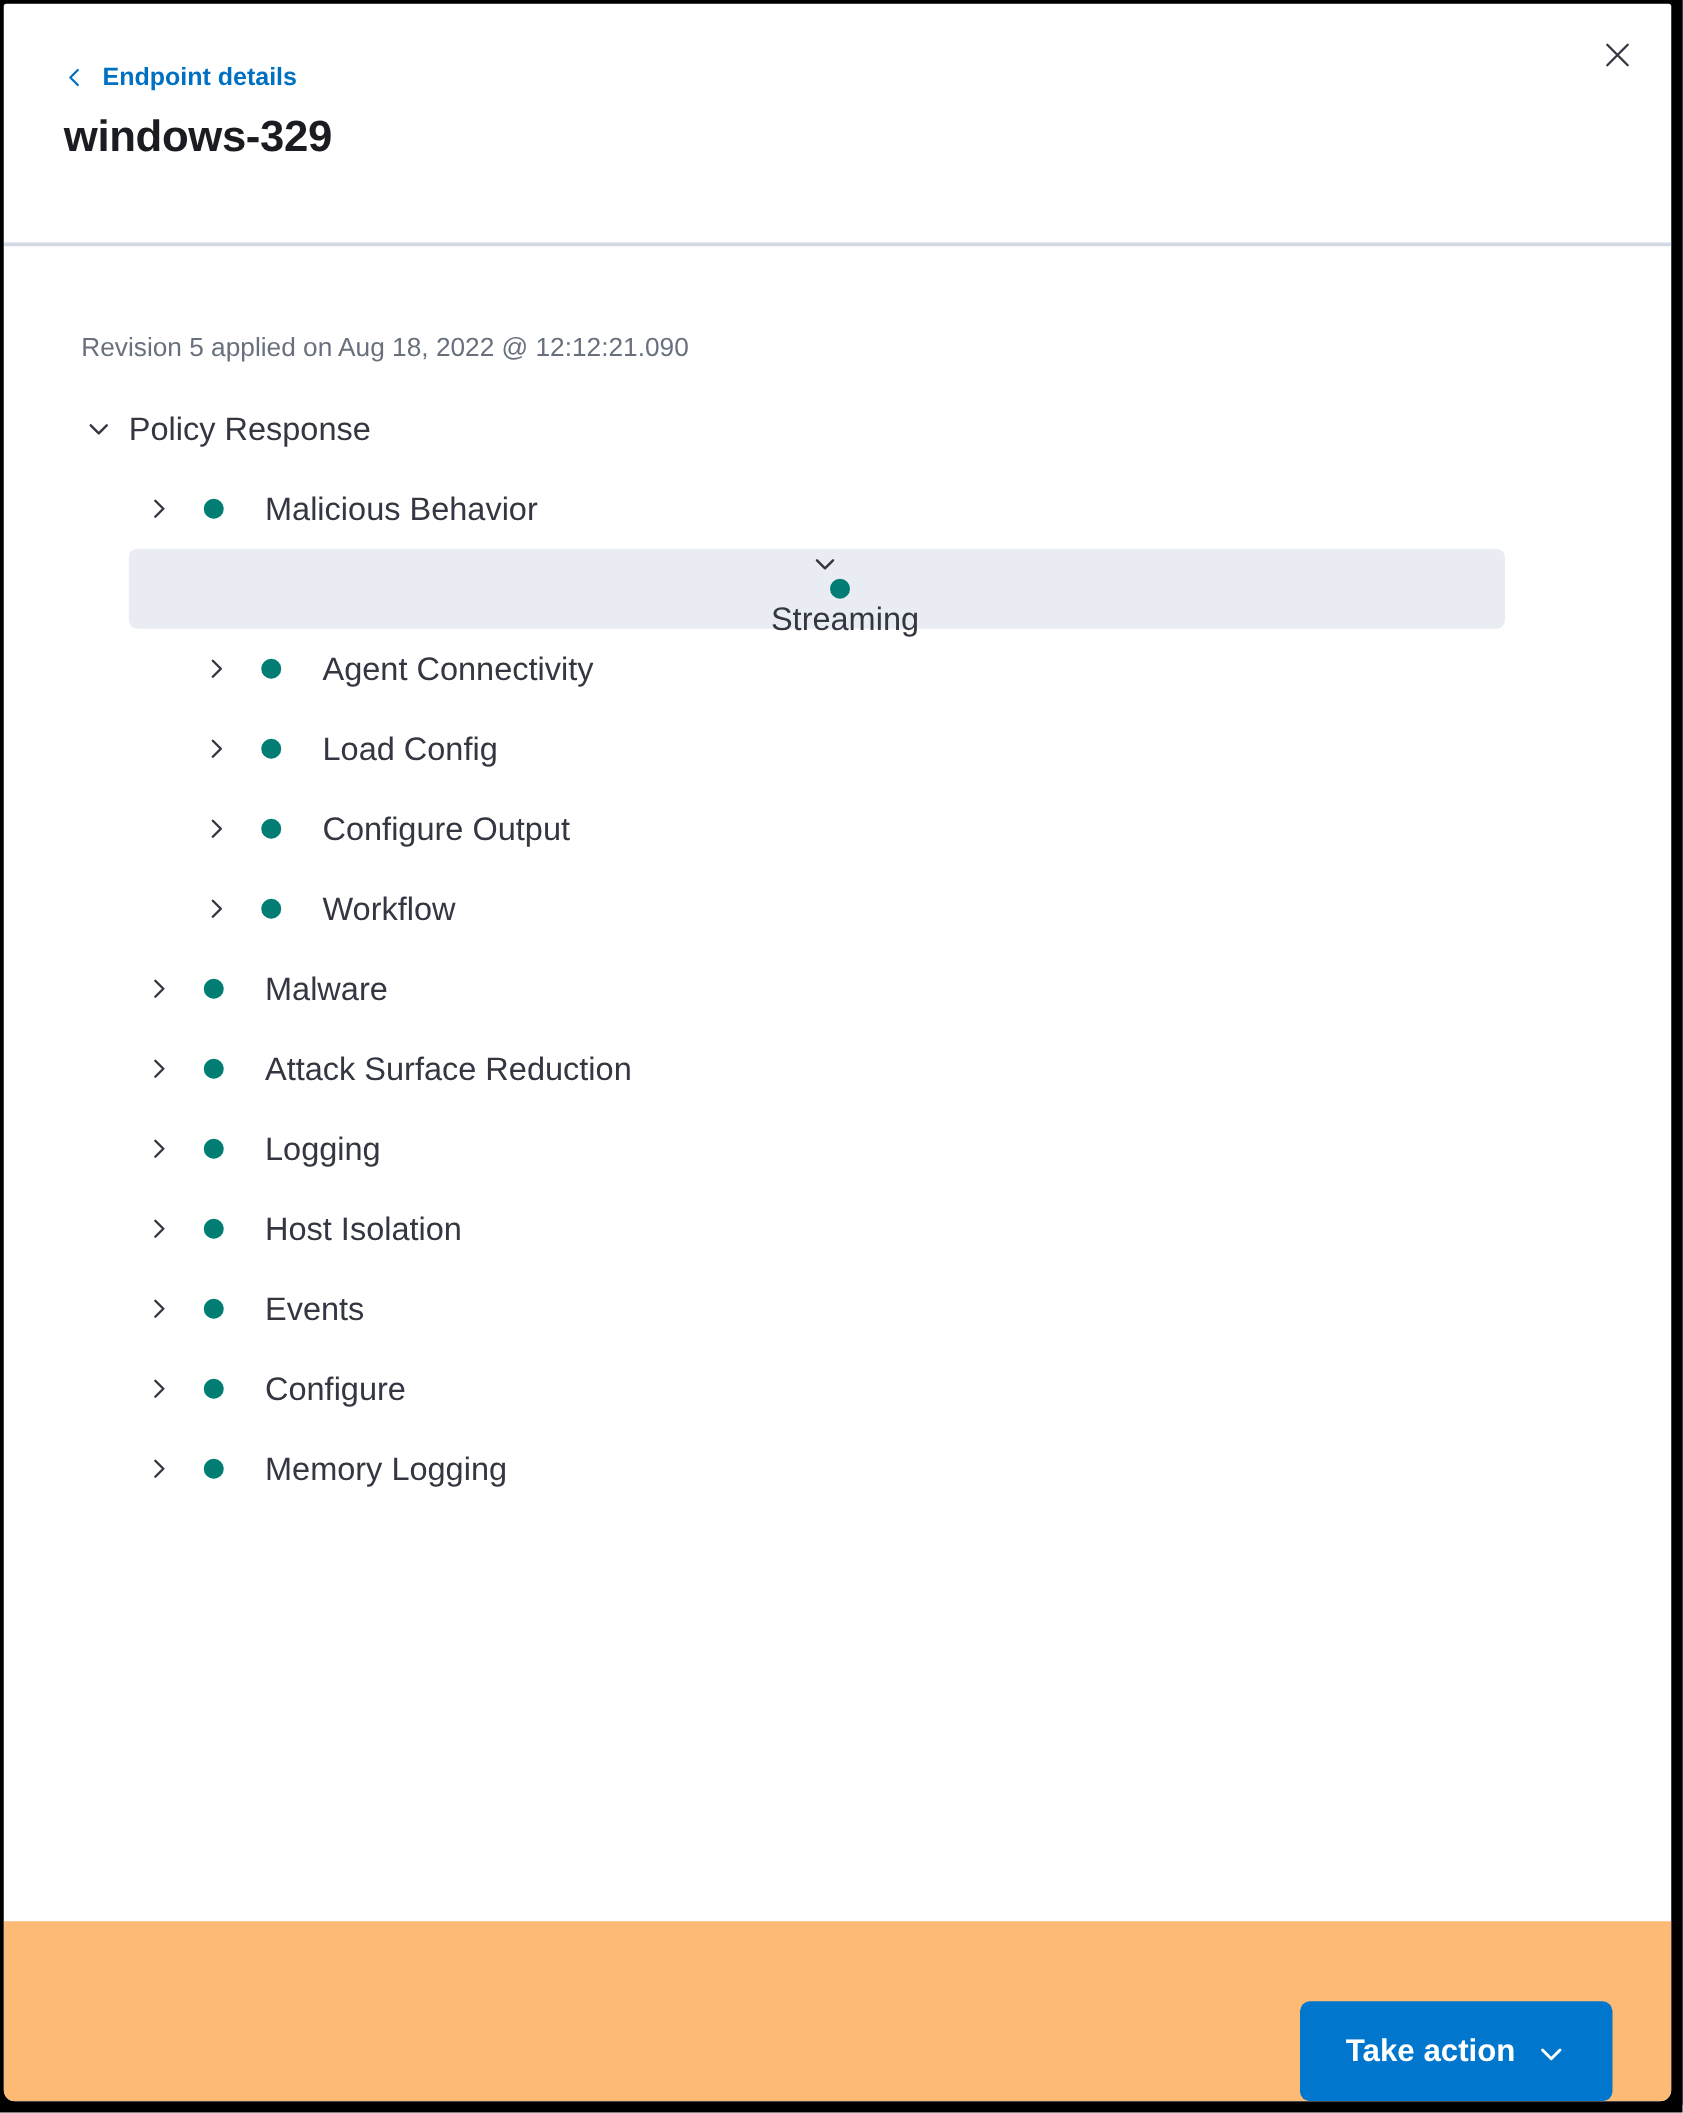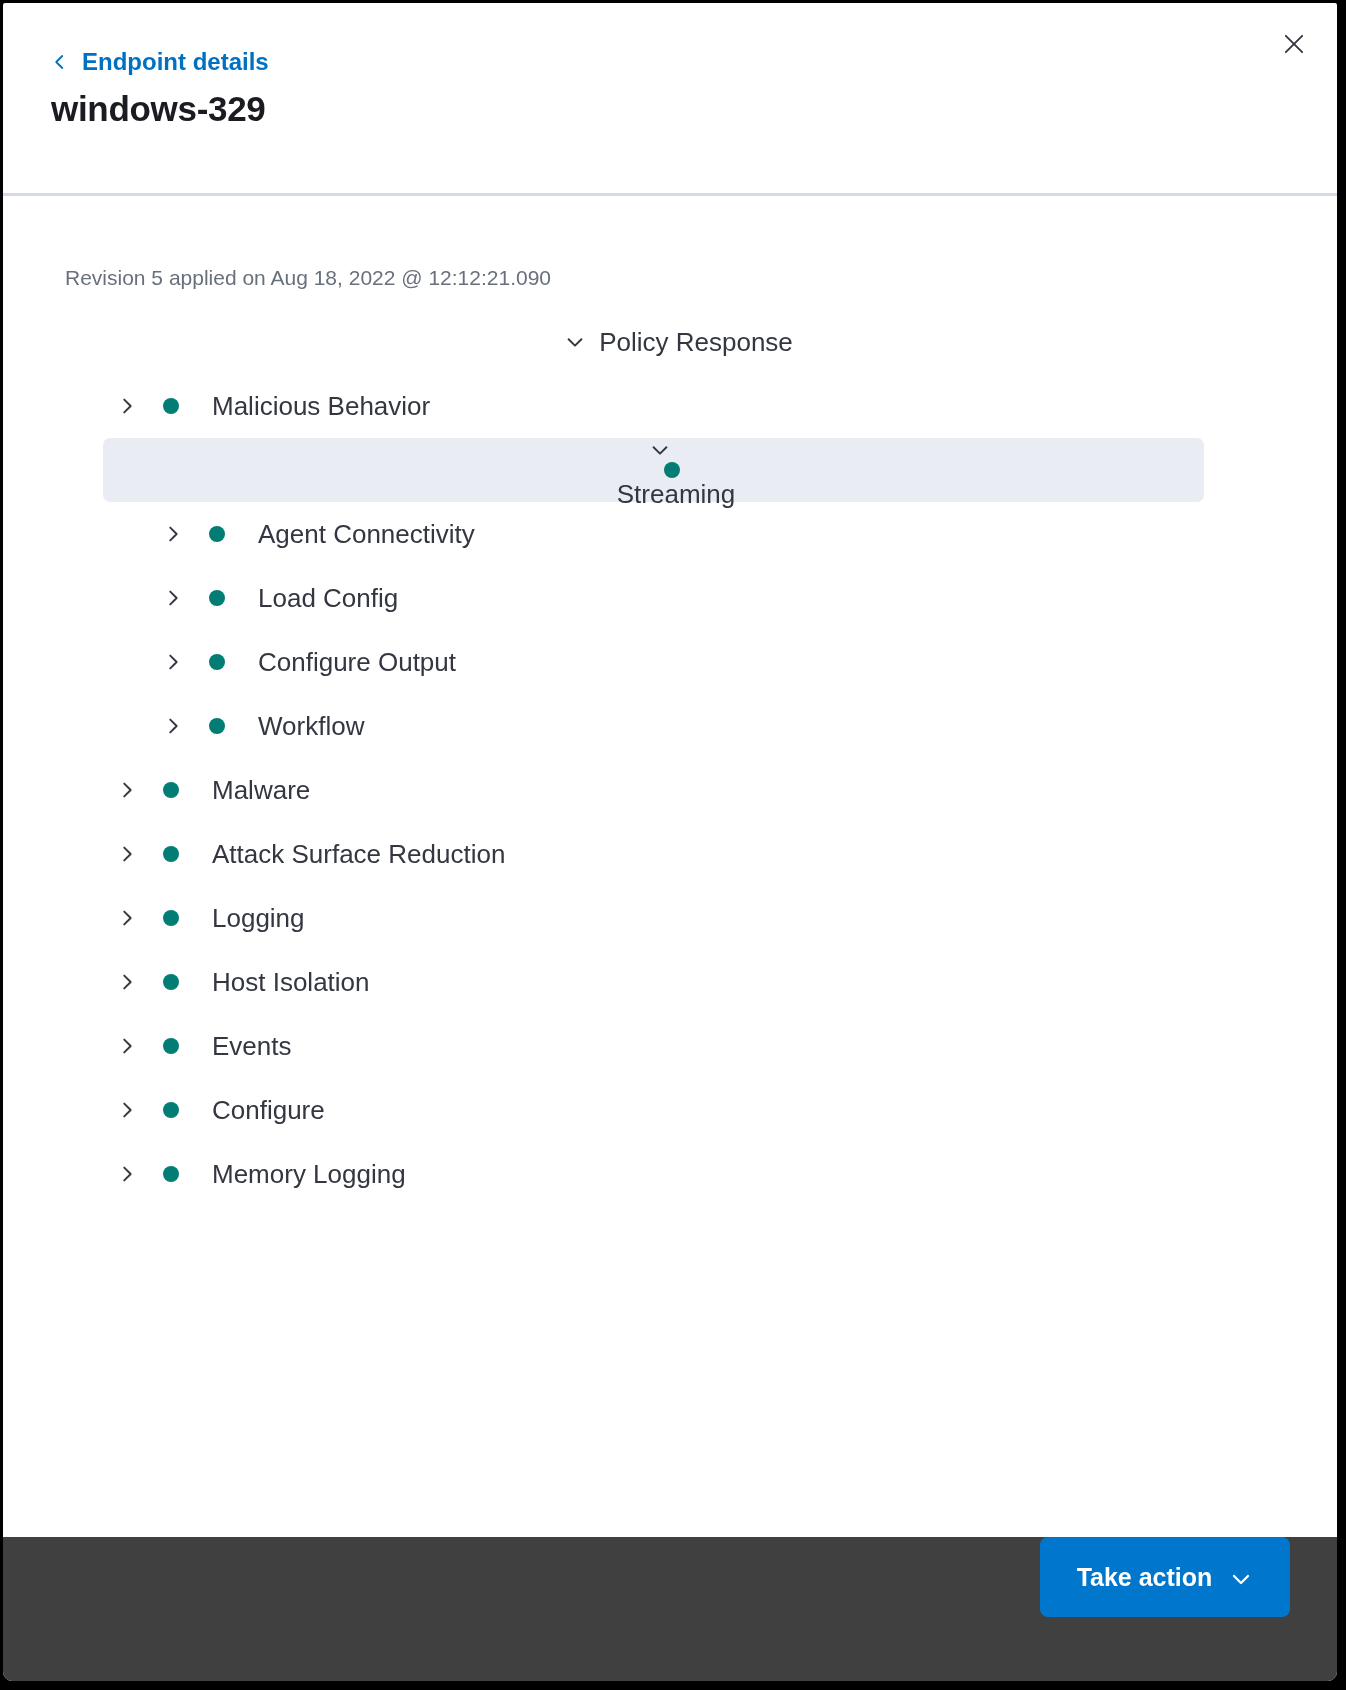--- a/index.html
+++ b/index.html
@@ -24,21 +24,21 @@
     position: relative;
     padding: 46px 48px 62px 48px;
     border-bottom: 3px solid #D3DAE6;
     flex: 0 0 auto;
   }
   .back-link {
     display: inline-flex;
     align-items: center;
     gap: 13px;
     color: #0071C2;
-    font-size: 24px;
+    font-size: 20px;
     font-weight: 700;
     cursor: pointer;
     line-height: 26px;
   }
   .back-link svg { display: block; }
   .flyout-title {
     margin: 12px 0 0 0;
     font-size: 35px;
     line-height: 44px;
     font-weight: 700;
@@ -95,42 +95,42 @@
     height: 16px;
     border-radius: 50%;
     background: #017D73;
     margin-left: 24px;
   }
   .row-label {
     font-size: 26px;
     line-height: 32px;
     color: #343741;
   }
-  .row.l0 { padding-left: 18px; justify-content: center; }
+  .row.l0 { padding-left: 18px; }
   .row.l0 .row-label { margin-left: 12px; }
   .row.l1 { padding-left: 66px; }
   .row.l2 { padding-left: 112px; }
   .row .dot + .row-label { margin-left: 33px; }
 
   .row.selected {
     margin-left: 54px;
     margin-right: 85px;
     padding-left: 12px;
     background: #E9EDF3;
     border-radius: 7px;
     flex-direction: column;
   }
   
 
   
   .flyout-footer {
     flex: 0 0 144px;
-    background: #404040;
-    display: flex;
-    align-items: flex-start;
+    background: #fdba74;
+    display: flex;
+    align-items: flex-end;
     justify-content: flex-end;
     padding: 0 47px;
   }
   .take-action-btn {
     height: 80px;
     min-width: 250px;
     border: none;
     border-radius: 8px;
     background: #0077CC;
     color: #fff;

